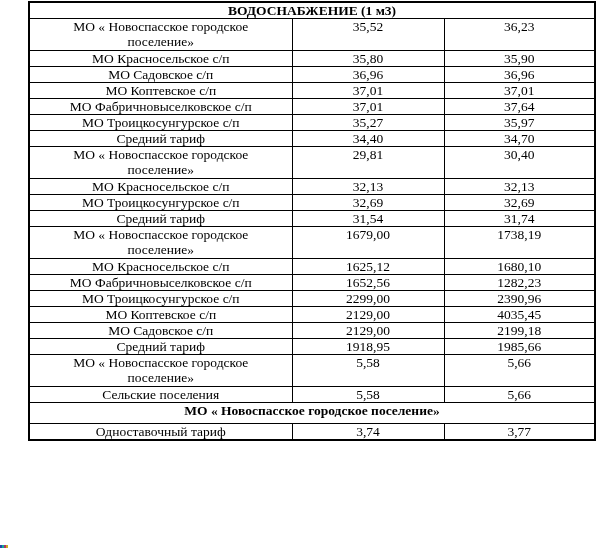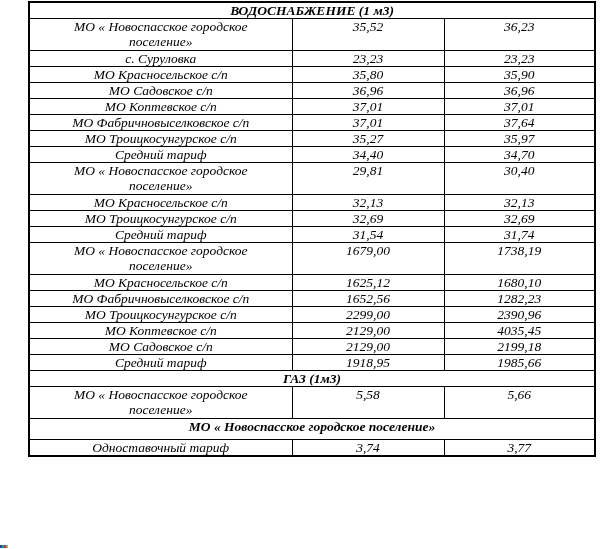--- a/index.html
+++ b/index.html
@@ -9,21 +9,20 @@
     overflow: hidden;
     font-family: "Liberation Serif", "DejaVu Serif", serif;
   }
   #doc-table {
     position: absolute;
     left: 28px; top: 1px;
     width: 566px;
     border-collapse: collapse;
     table-layout: fixed;
     border: 2px solid #000;
-    font-style: italic;
   }
   #doc-table td {
     border: 1px solid #000;
     color: #000;
     font-size: 13.5px;
     line-height: 15px;
     padding: 0 3px;
     vertical-align: top;
     overflow: hidden;
   }
@@ -70,25 +69,20 @@
   </colgroup>
   <tbody id="table-body">
       <tr class="sec-header first">
         <td class="" colspan="3">ВОДОСНАБЖЕНИЕ (1 м3)</td>
       </tr>
       <tr class="row tall">
         <td class="c-label">МО « Новоспасское городское
 поселение»</td>
         <td class="c-val c-val1">35,52</td>
         <td class="c-val c-val2">36,23</td>
-      </tr>
-      <tr class="row">
-        <td class="c-label">с. Суруловка</td>
-        <td class="c-val c-val1">23,23</td>
-        <td class="c-val c-val2">23,23</td>
       </tr>
       <tr class="row">
         <td class="c-label">МО Красносельское с/п</td>
         <td class="c-val c-val1">35,80</td>
         <td class="c-val c-val2">35,90</td>
       </tr>
       <tr class="row">
         <td class="c-label">МО Садовское с/п</td>
         <td class="c-val c-val1">36,96</td>
         <td class="c-val c-val2">36,96</td>
@@ -163,26 +157,28 @@
       <tr class="row">
         <td class="c-label">МО Садовское с/п</td>
         <td class="c-val c-val1">2129,00</td>
         <td class="c-val c-val2">2199,18</td>
       </tr>
       <tr class="row">
         <td class="c-label">Средний тариф</td>
         <td class="c-val c-val1">1918,95</td>
         <td class="c-val c-val2">1985,66</td>
       </tr>
-      <tr class="sec-header">
-        <td class="" colspan="3">ГАЗ (1м3)</td>
-      </tr>
       <tr class="row tall">
         <td class="c-label">МО « Новоспасское городское
 поселение»</td>
+        <td class="c-val c-val1">5,58</td>
+        <td class="c-val c-val2">5,66</td>
+      </tr>
+      <tr class="row">
+        <td class="c-label">Сельские поселения</td>
         <td class="c-val c-val1">5,58</td>
         <td class="c-val c-val2">5,66</td>
       </tr>
       <tr class="sec-subheader">
         <td class="" colspan="3">МО « Новоспасское городское поселение»</td>
       </tr>
       <tr class="row last-row">
         <td class="c-label">Одноставочный тариф</td>
         <td class="c-val c-val1">3,74</td>
         <td class="c-val c-val2">3,77</td>

